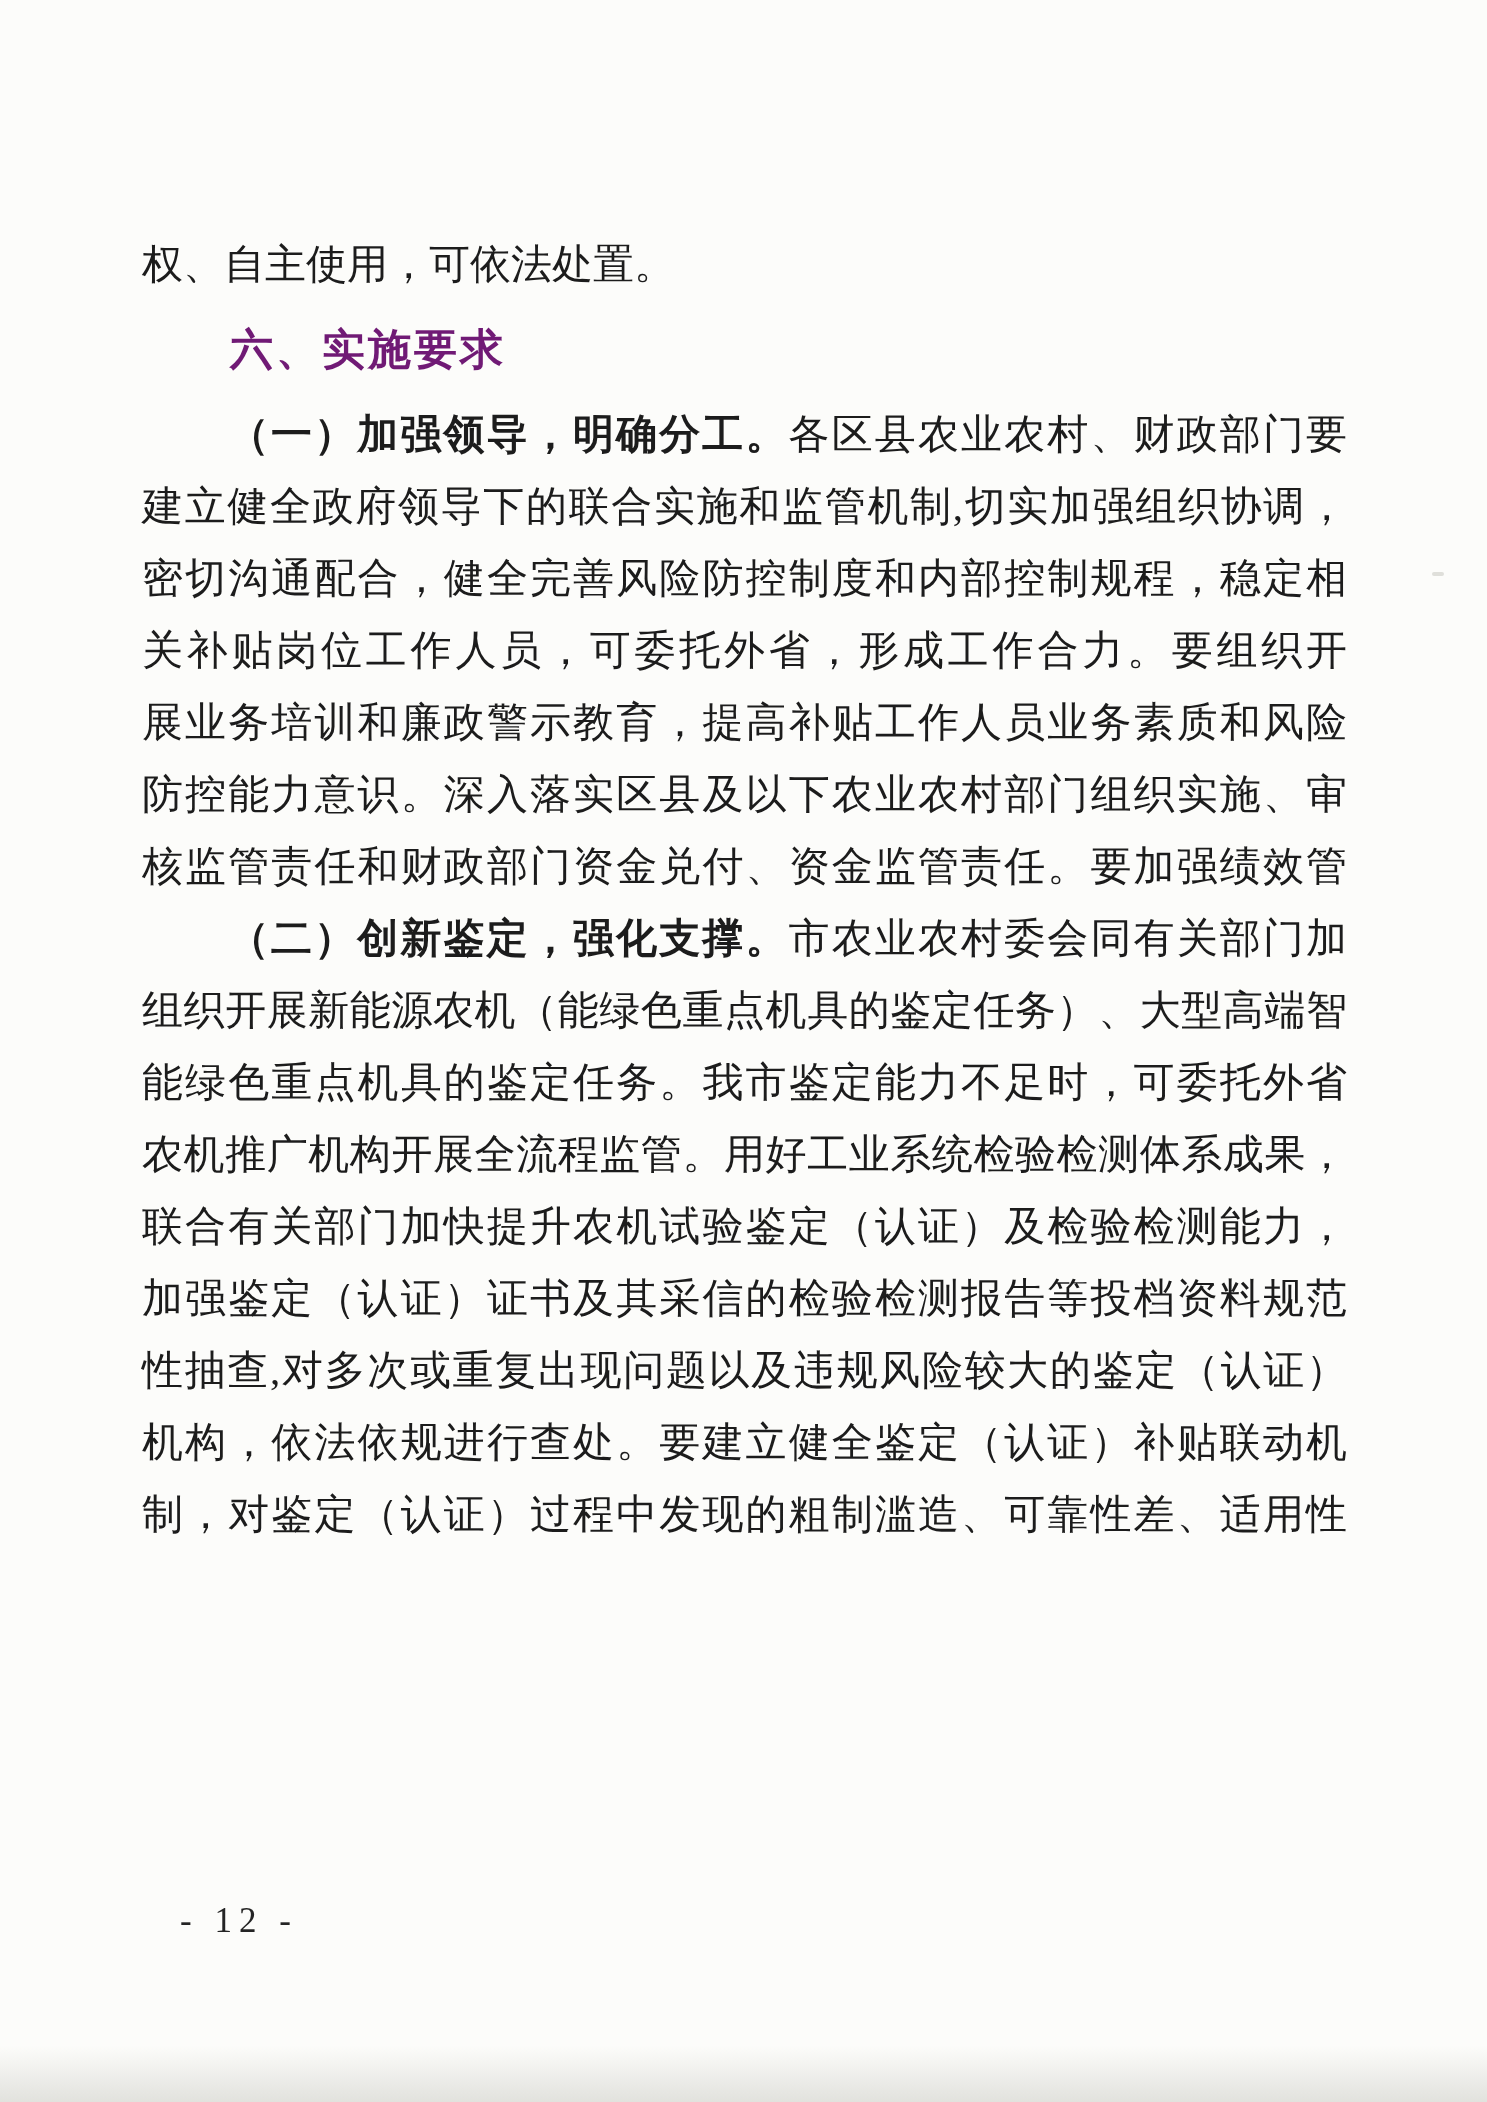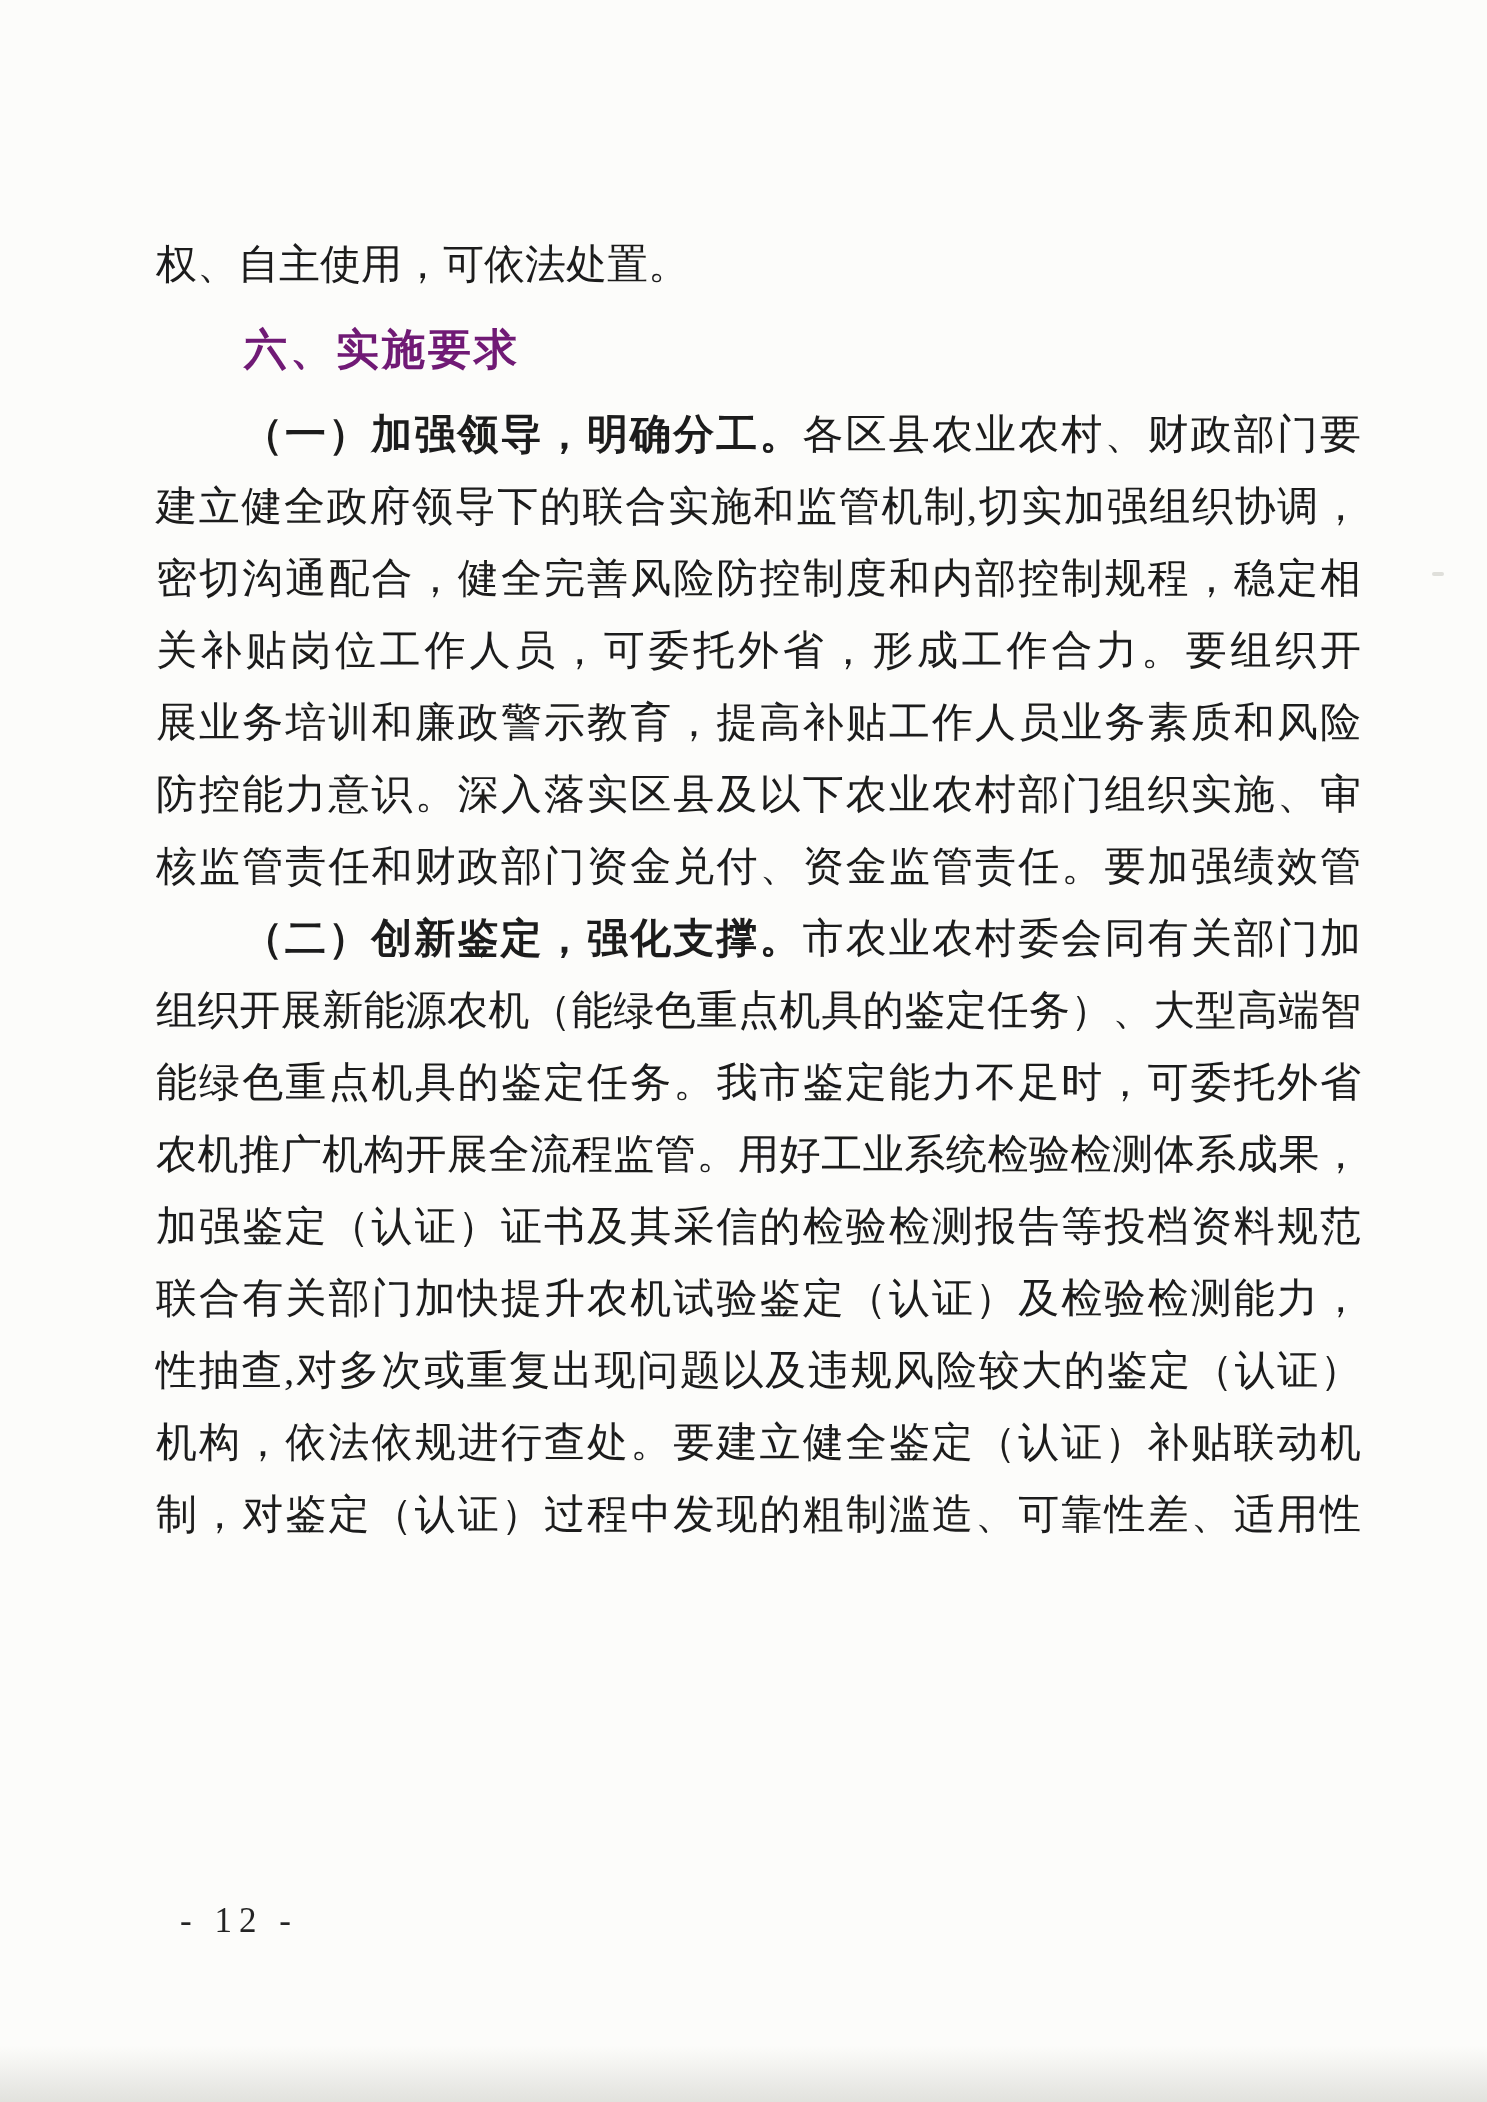--- a/index.html
+++ b/index.html
@@ -8,21 +8,21 @@
     width: 1487px;
     height: 2102px;
     margin: 0 auto;
     background: #fcfcfa;
     overflow: hidden;
     font-family: "Liberation Serif", "DejaVu Serif", serif;
     color: #1c1c1c;
   }
   .content {
     position: absolute;
-    left: 156px;
+    left: 142px;
     top: 228px;
     width: 1205px;
   }
   .line {
     font-size: 41px;
     line-height: 72px;
     text-align: justify;
     text-align-last: justify;
     text-justify: inter-character;
   }
@@ -81,22 +81,22 @@
     <div class="line">密切沟通配合，健全完善风险防控制度和内部控制规程，稳定相</div>
     <div class="line">关补贴岗位工作人员，可委托外省，形成工作合力。要组织开</div>
     <div class="line">展业务培训和廉政警示教育，提高补贴工作人员业务素质和风险</div>
     <div class="line">防控能力意识。深入落实区县及以下农业农村部门组织实施、审</div>
     <div class="line">核监管责任和财政部门资金兑付、资金监管责任。要加强绩效管</div>
 
     <div class="line indent"><span class="lead">（二）创新鉴定，强化支撑。</span><span>市农业农村委会同有关部门加</span></div>
     <div class="line">组织开展新能源农机（能绿色重点机具的鉴定任务）、大型高端智</div>
     <div class="line">能绿色重点机具的鉴定任务。我市鉴定能力不足时，可委托外省</div>
     <div class="line">农机推广机构开展全流程监管。用好工业系统检验检测体系成果，</div>
+    <div class="line">联合有关部门加快提升农机试验鉴定（认证）及检验检测能力，</div>
     <div class="line">加强鉴定（认证）证书及其采信的检验检测报告等投档资料规范</div>
-    <div class="line">联合有关部门加快提升农机试验鉴定（认证）及检验检测能力，</div>
     <div class="line">性抽查,对多次或重复出现问题以及违规风险较大的鉴定（认证）</div>
     <div class="line">机构，依法依规进行查处。要建立健全鉴定（认证）补贴联动机</div>
     <div class="line">制，对鉴定（认证）过程中发现的粗制滥造、可靠性差、适用性</div>
 
   </div>
 
   <div class="page-number">- 12 -</div>
 
   <div class="scan-artifact-right"></div>
   <div class="scan-band-bottom"></div>

